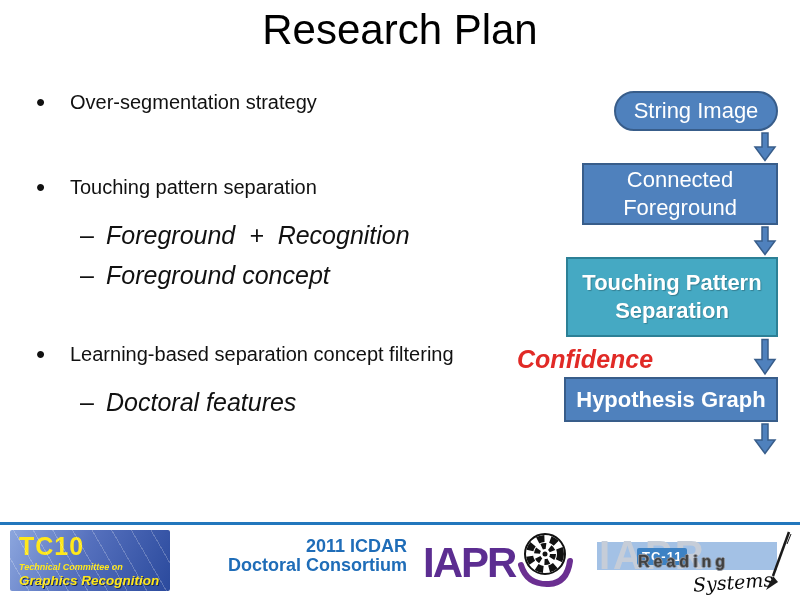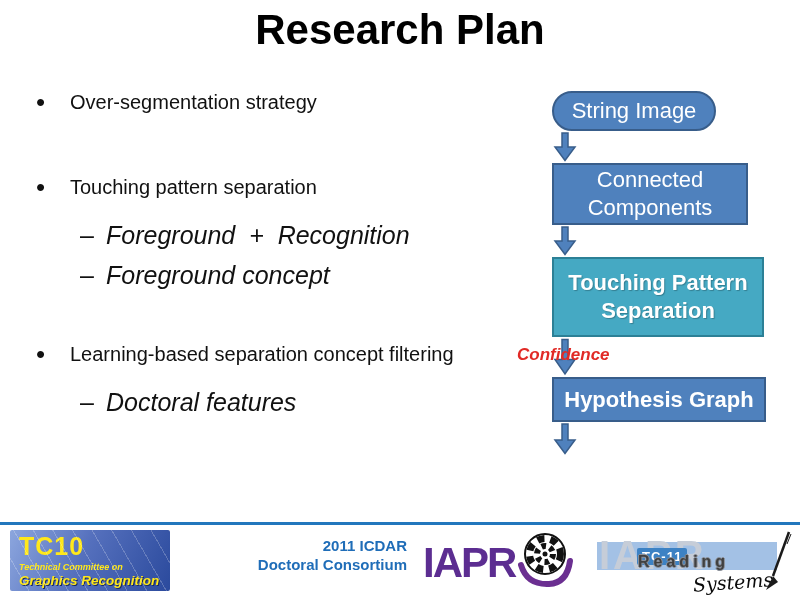--- a/index.html
+++ b/index.html
@@ -9,72 +9,72 @@
     --tc10-yellow:#FFE81A; --tc10-bg-dark:#2B4A9D; --tc10-bg-light:#8CA6DE;
     --iapr-purple:#5C2D91;
   }
   html,body{margin:0;padding:0;}
   body{width:800px;height:600px;overflow:hidden;background:#fff;
        font-family:"Liberation Sans","DejaVu Sans",sans-serif;color:#111;}
   .slide{position:relative;width:800px;height:600px;background:#fff;}
 
   
   .title{position:absolute;top:6px;left:0;width:800px;text-align:center;
-         font-size:42px;font-weight:bold;color:#000;letter-spacing:0px;}
+         font-size:42px;font-weight:normal;color:#000;letter-spacing:0px;}
 
   
   .bullets{position:absolute;left:36px;top:85px;width:470px;}
   .b{display:flex;align-items:flex-start;}
   .b .dot{width:34px;font-size:26px;line-height:35px;flex:0 0 34px;}
   .b .txt{font-size:20px;line-height:35px;width:410px;}
   .b.sub{padding-left:44px;}
   .b.sub .dash{width:26px;font-size:25px;line-height:32px;flex:0 0 26px;}
   .b.sub .txt{font-size:25px;line-height:32px;font-style:italic;white-space:pre-wrap;}
   .b2{margin-top:50px;}
   .s1{margin-top:14px;}
   .s2{margin-top:8px;}
   .b3{margin-top:46px;}
   .s3{margin-top:14px;}
 
   
   .flow{position:absolute;left:552px;top:91px;width:226px;
-        display:flex;flex-direction:column;align-items:flex-start;}
+        display:flex;flex-direction:column;align-items:flex-end;}
   .node{display:flex;align-items:center;justify-content:center;text-align:center;
         color:#fff;font-size:22px;line-height:28px;box-sizing:border-box;
         background:var(--node-blue);border:2.5px solid var(--node-blue-border);}
   .pill1{width:164px;height:40px;border-radius:21px;}
   .rect-cc{width:196px;height:62px;}
   .rect-tps{width:212px;height:80px;background:var(--node-teal);
             border-color:var(--node-teal-border);font-weight:bold;
             text-shadow:1px 1px 1px rgba(0,0,0,.25);}
   .rect-hg{width:214px;height:45px;font-weight:bold;}
   .pill2{width:212px;height:37px;border-radius:19px;}
   .flow-arrow{flex:0 0 auto;display:block;}
   .a1{height:32px;} .a2{height:32px;} .a3{height:40px;} .a4{height:34px;}
   .flow-arrow path{fill:var(--node-blue);stroke:var(--node-blue-border);stroke-width:1.5;}
-  .confidence{position:absolute;left:517px;top:345px;font-size:17px;
+  .confidence{position:absolute;left:517px;top:345px;font-size:25px;
               font-style:italic;font-weight:600;color:var(--confidence-red);}
 
   
   .footer-line{position:absolute;left:0;top:522px;width:800px;height:3px;
                background:var(--footer-line);}
   .tc10{position:absolute;left:10px;top:530px;width:160px;height:61px;
         background:linear-gradient(115deg,var(--tc10-bg-light) 0%,#5570bd 45%,var(--tc10-bg-dark) 100%);
         border-radius:2px;overflow:hidden;}
   .tc10::after{content:"";position:absolute;inset:0;
         background:repeating-linear-gradient(60deg,transparent 0 16px,rgba(255,255,255,.22) 16px 17px);}
   .tc10-title{position:absolute;left:9px;top:2px;font-size:25px;font-weight:bold;
         color:var(--tc10-yellow);letter-spacing:1px;}
   .tc10-l1{position:absolute;left:9px;top:32px;font-size:9px;font-weight:bold;
         font-style:italic;color:var(--tc10-yellow);}
   .tc10-l2{position:absolute;left:9px;top:43px;font-size:13.5px;font-weight:bold;
         font-style:italic;color:var(--tc10-yellow);text-shadow:1px 1px 0 #1a2a60;}
 
   .event{position:absolute;left:207px;top:537px;width:200px;text-align:right;
-         color:var(--event-blue);font-weight:bold;font-size:15px;line-height:18.5px;}
+         color:var(--event-blue);font-weight:bold;font-size:18px;line-height:18.5px;}
 
   .iapr{position:absolute;left:423px;top:533px;height:60px;display:flex;align-items:center;}
   .iapr-text{font-size:42px;font-weight:800;color:var(--iapr-purple);
              letter-spacing:-2px;line-height:60px;}
   .iapr-globe{margin-left:2px;margin-top:-4px;}
 
   .tc11{position:absolute;left:597px;top:532px;width:198px;height:64px;}
   .tc11-band{position:absolute;left:0;top:10px;width:180px;height:28px;background:#A3C1E5;}
   .tc11-watermark{position:absolute;left:2px;top:0px;font-size:40px;font-weight:800;
         color:#C6CDD8;letter-spacing:3px;line-height:46px;width:190px;overflow:hidden;}
@@ -119,21 +119,21 @@
       <span class="dash">–</span>
       <span class="txt">Doctoral features</span>
     </div>
   </div>
 
   <div class="flow">
     <div class="node pill1">String Image</div>
     <svg class="flow-arrow a1" width="26" viewBox="0 0 26 30">
       <path d="M10 1 H16 V15 H23 L13 28.5 L3 15 H10 Z"></path>
     </svg>
-    <div class="node rect-cc">Connected Components</div>
+    <div class="node rect-cc">Connected Foreground</div>
     <svg class="flow-arrow a2" width="26" viewBox="0 0 26 30">
       <path d="M10 1 H16 V15 H23 L13 28.5 L3 15 H10 Z"></path>
     </svg>
     <div class="node rect-tps">Touching Pattern Separation</div>
     <svg class="flow-arrow a3" width="26" viewBox="0 0 26 37">
       <path d="M10 1 H16 V21 H23 L13 35.5 L3 21 H10 Z"></path>
     </svg>
     <div class="node rect-hg">Hypothesis Graph</div>
     <svg class="flow-arrow a4" width="26" viewBox="0 0 26 32">
       <path d="M10 1 H16 V17 H23 L13 30.5 L3 17 H10 Z"></path>

